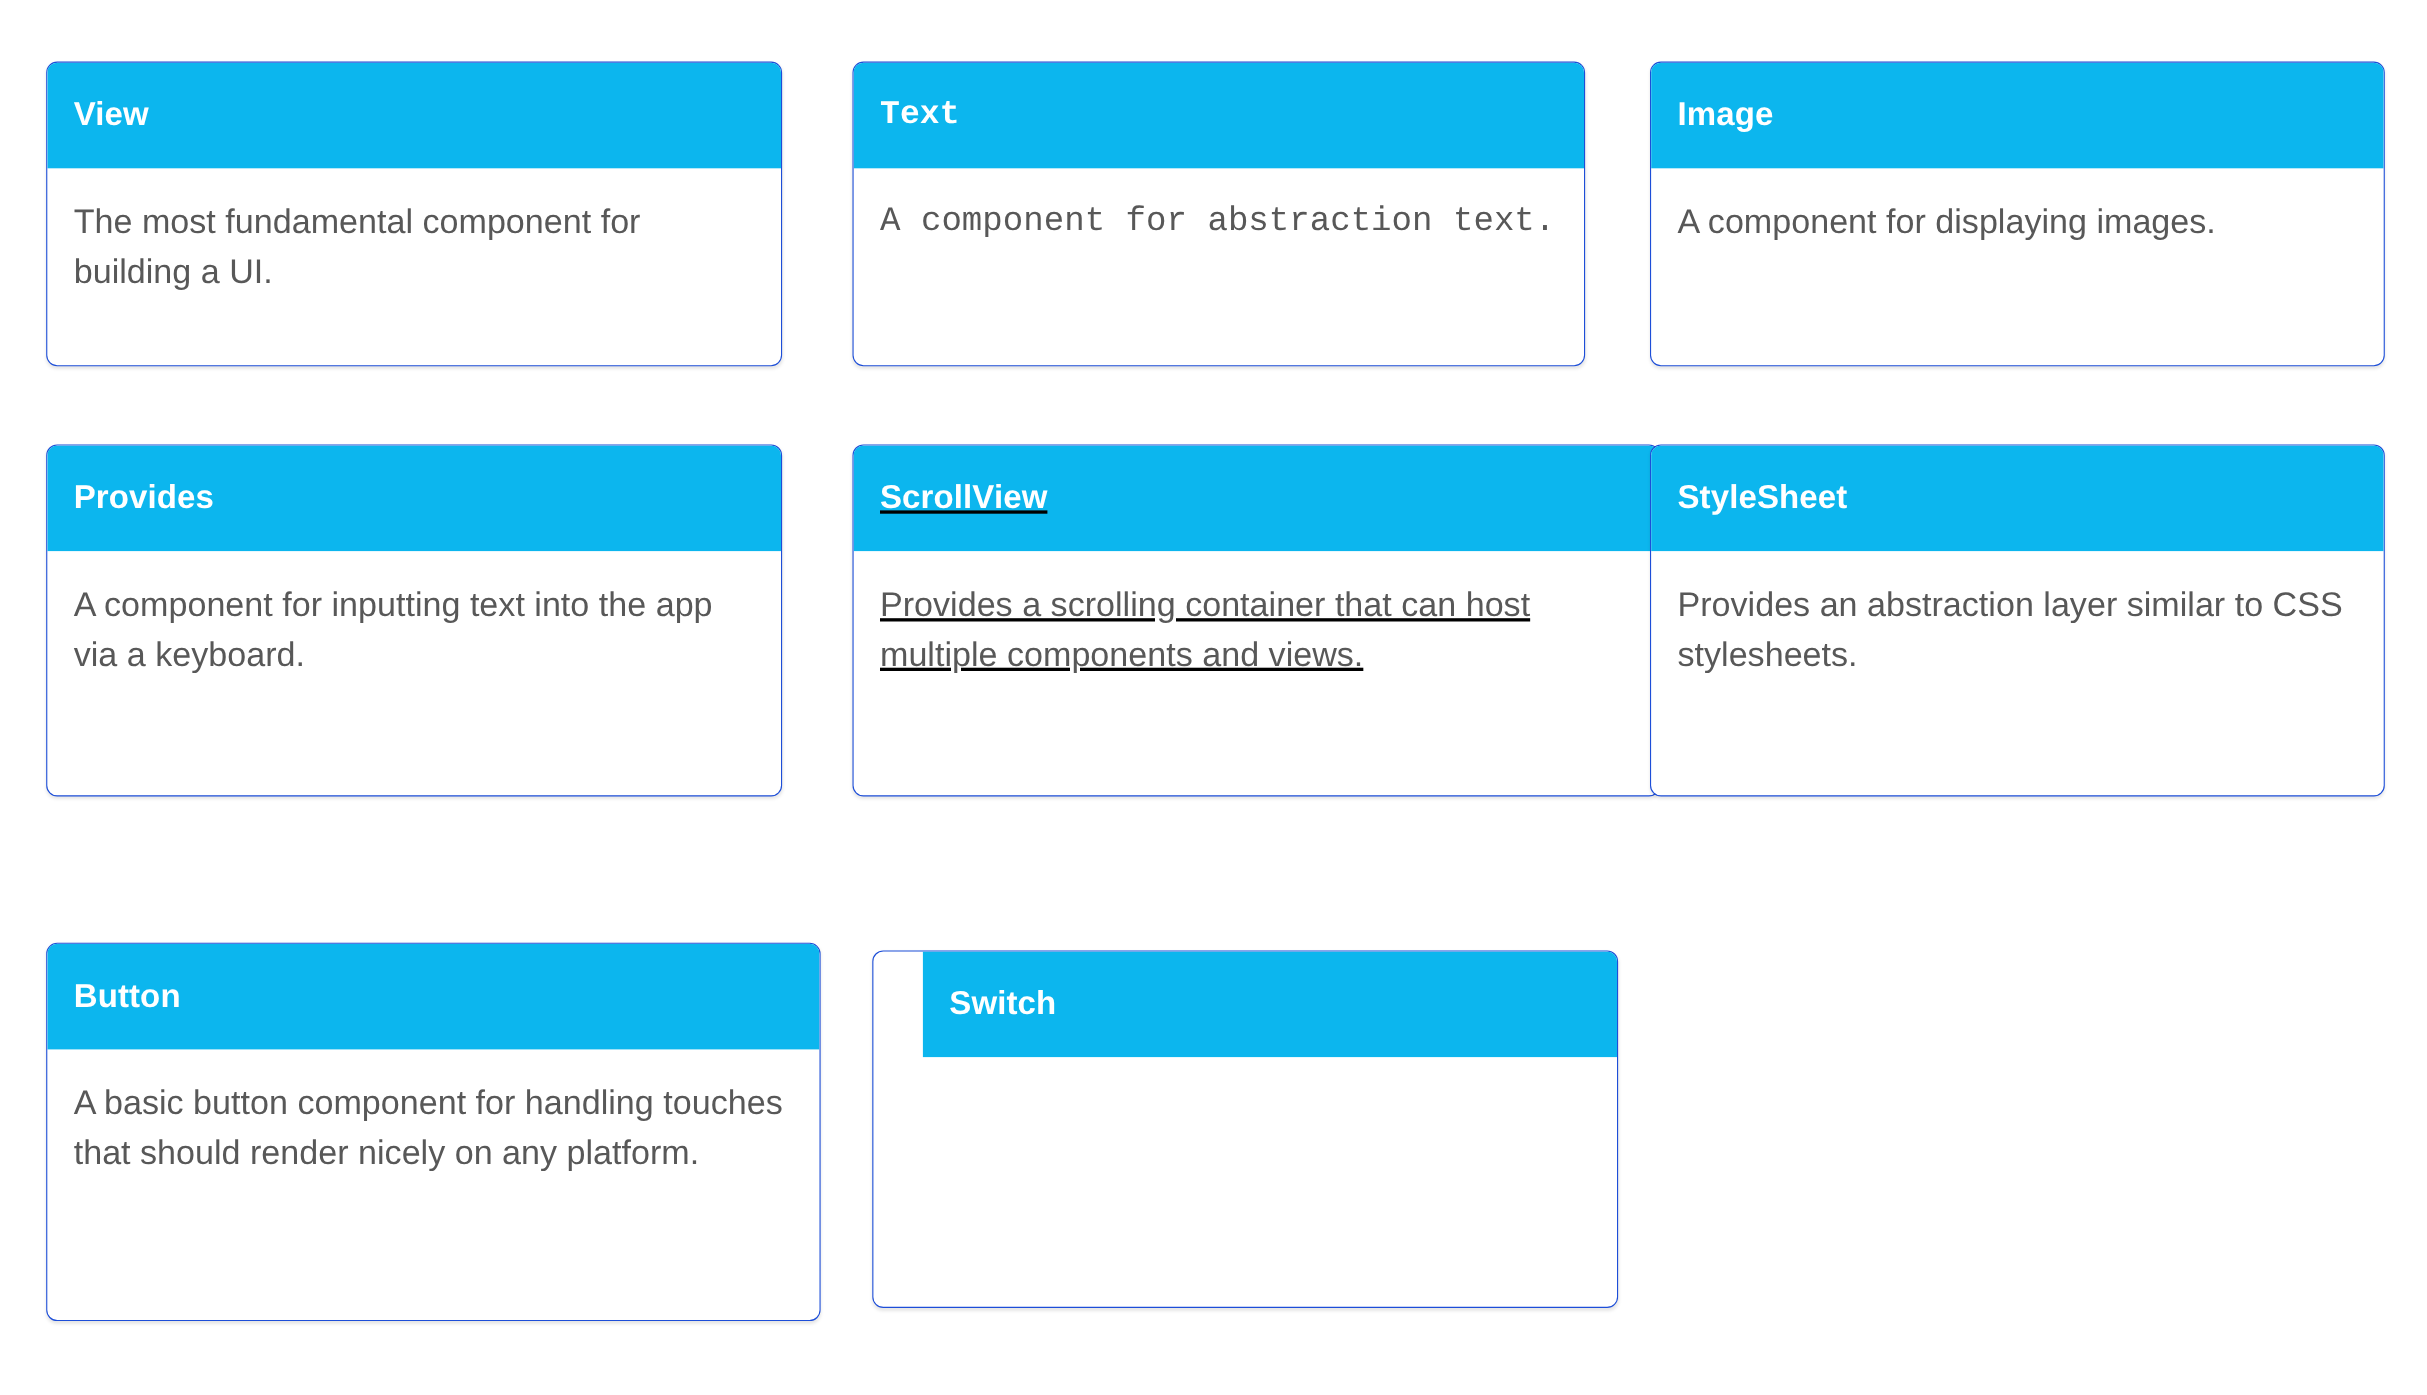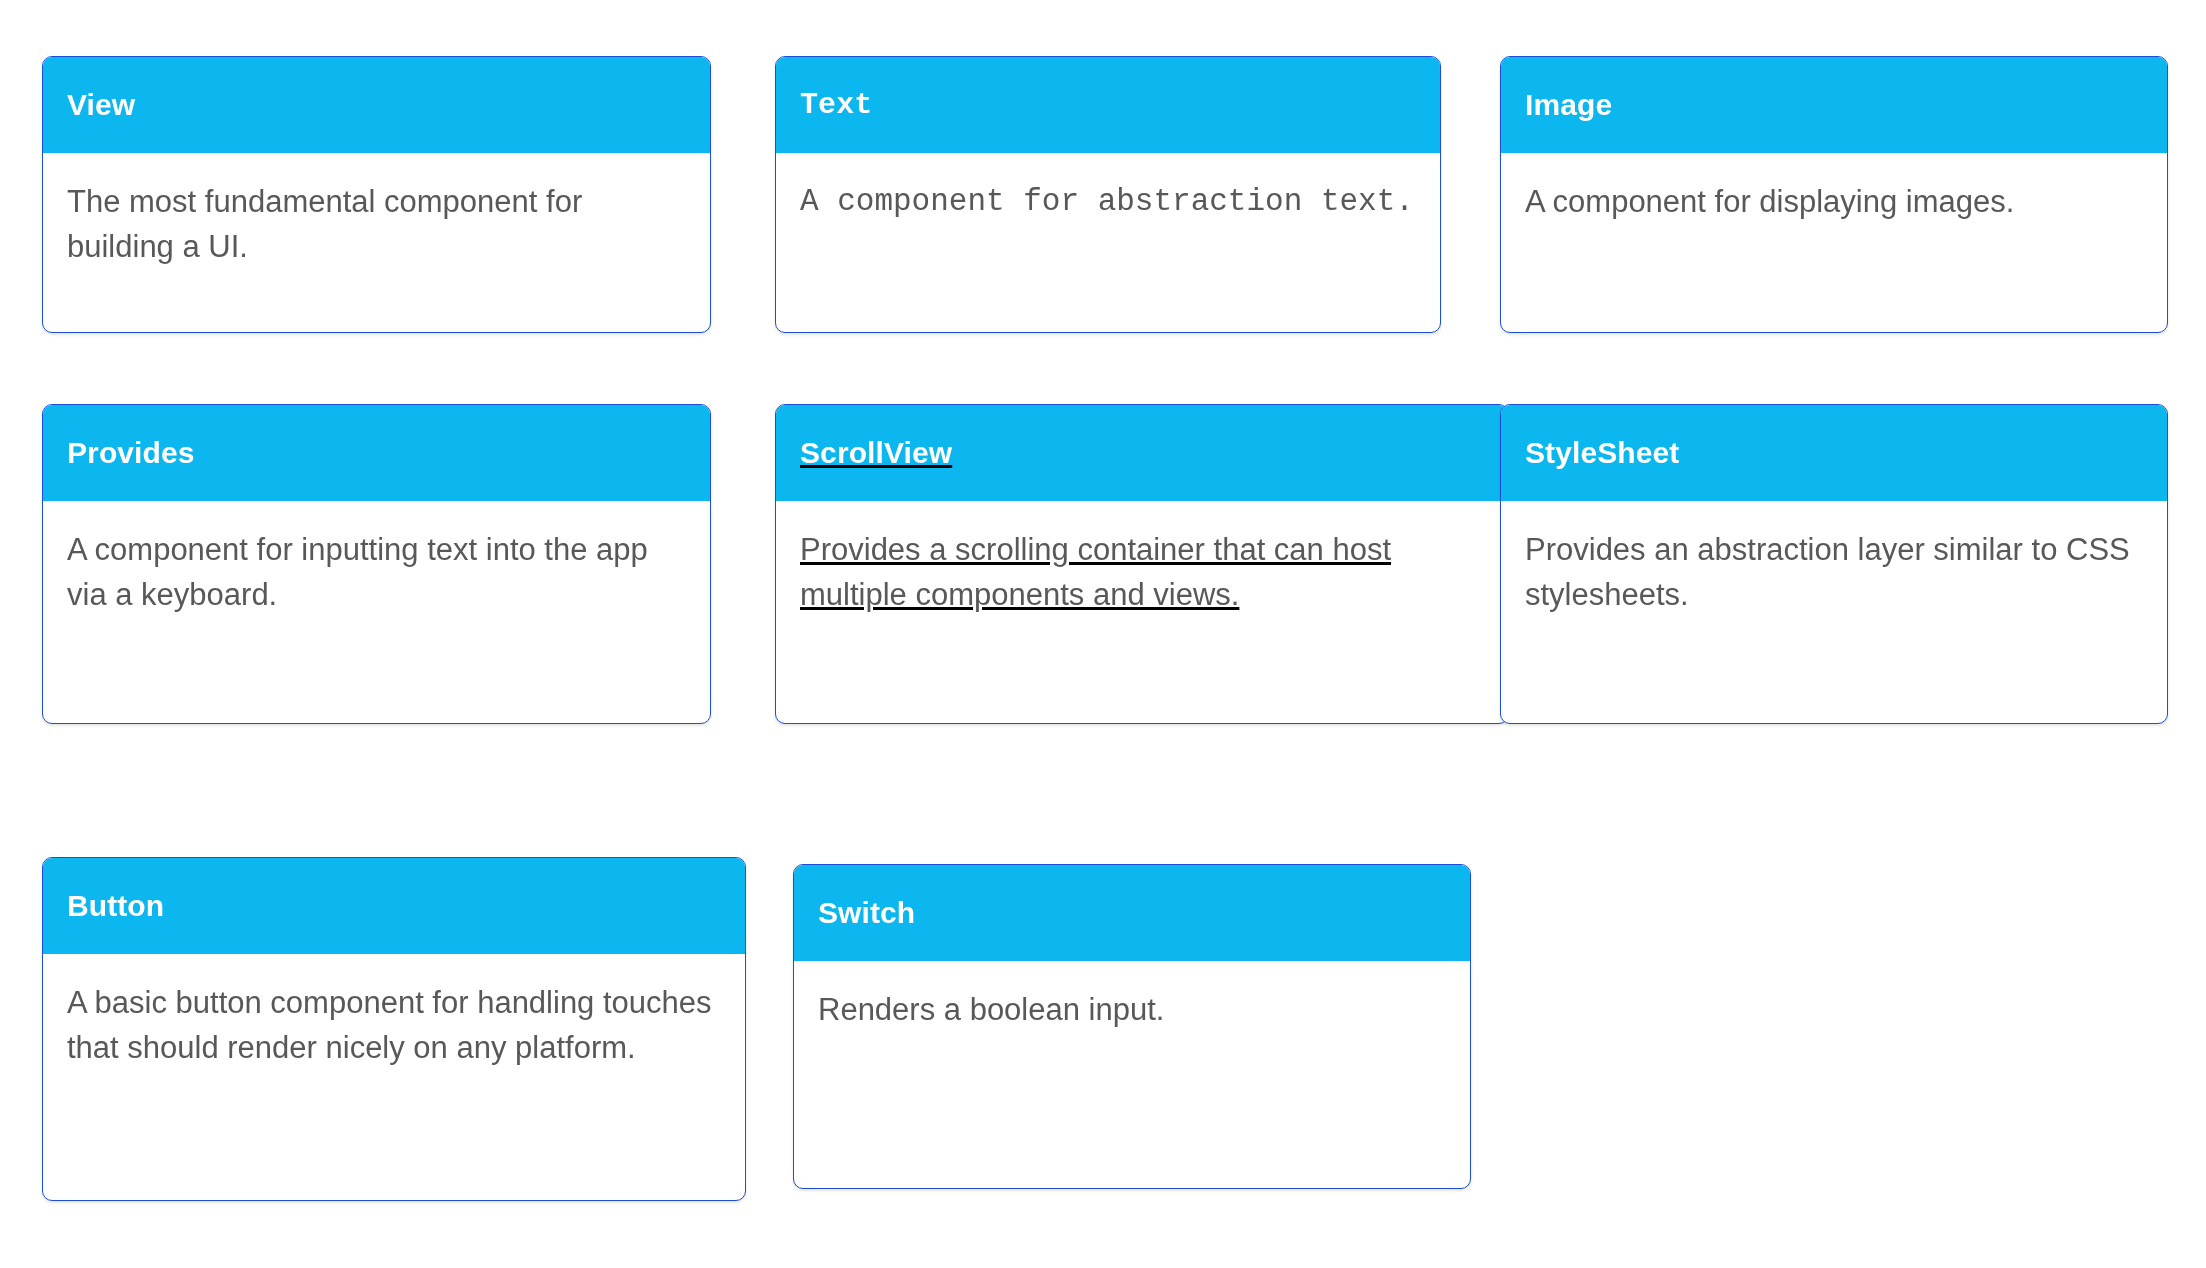--- a/index.html
+++ b/index.html
@@ -65,21 +65,21 @@
   
   .c-view      { left: 42px;  top: 56px;  width: 669px; height: 277px; }
   .c-text      { left: 775px; top: 56px;  width: 666px; height: 277px; font-family: Liberation Mono, monospace; }
   .c-image     { left: 1500px;top: 56px;  width: 668px; height: 277px; }
 
   .c-textinput { left: 42px;  top: 404px; width: 669px; height: 320px; }
   .c-scrollview{ left: 775px; top: 404px; width: 734px; height: 320px; text-decoration: underline; }
   .c-stylesheet{ left: 1500px;top: 404px; width: 668px; height: 320px; }
 
   .c-button    { left: 42px;  top: 857px; width: 704px; height: 344px; }
-  .c-switch    { left: 793px; top: 864px; width: 678px; height: 325px; }
+  .c-switch    { left: 793px; top: 864px; width: 678px; height: 325px; padding-left: 45px; }
 </style>
 </head>
 <body>
 
 <div class="board">
 
   <div class="card c-view">
     <div class="card-header">
       <span class="card-title">View</span>
     </div>
@@ -139,18 +139,15 @@
     </div>
     <div class="card-body">
       <p class="card-desc">A basic button component for handling touches that should render nicely on any platform.</p>
     </div>
   </div>
 
   <div class="card c-switch">
     <div class="card-header">
       <span class="card-title">Switch</span>
     </div>
-    <div class="card-body">
-      <p class="card-desc">Renders a boolean input.</p>
-    </div>
   </div>
 
 </div>
 
 </body></html>

